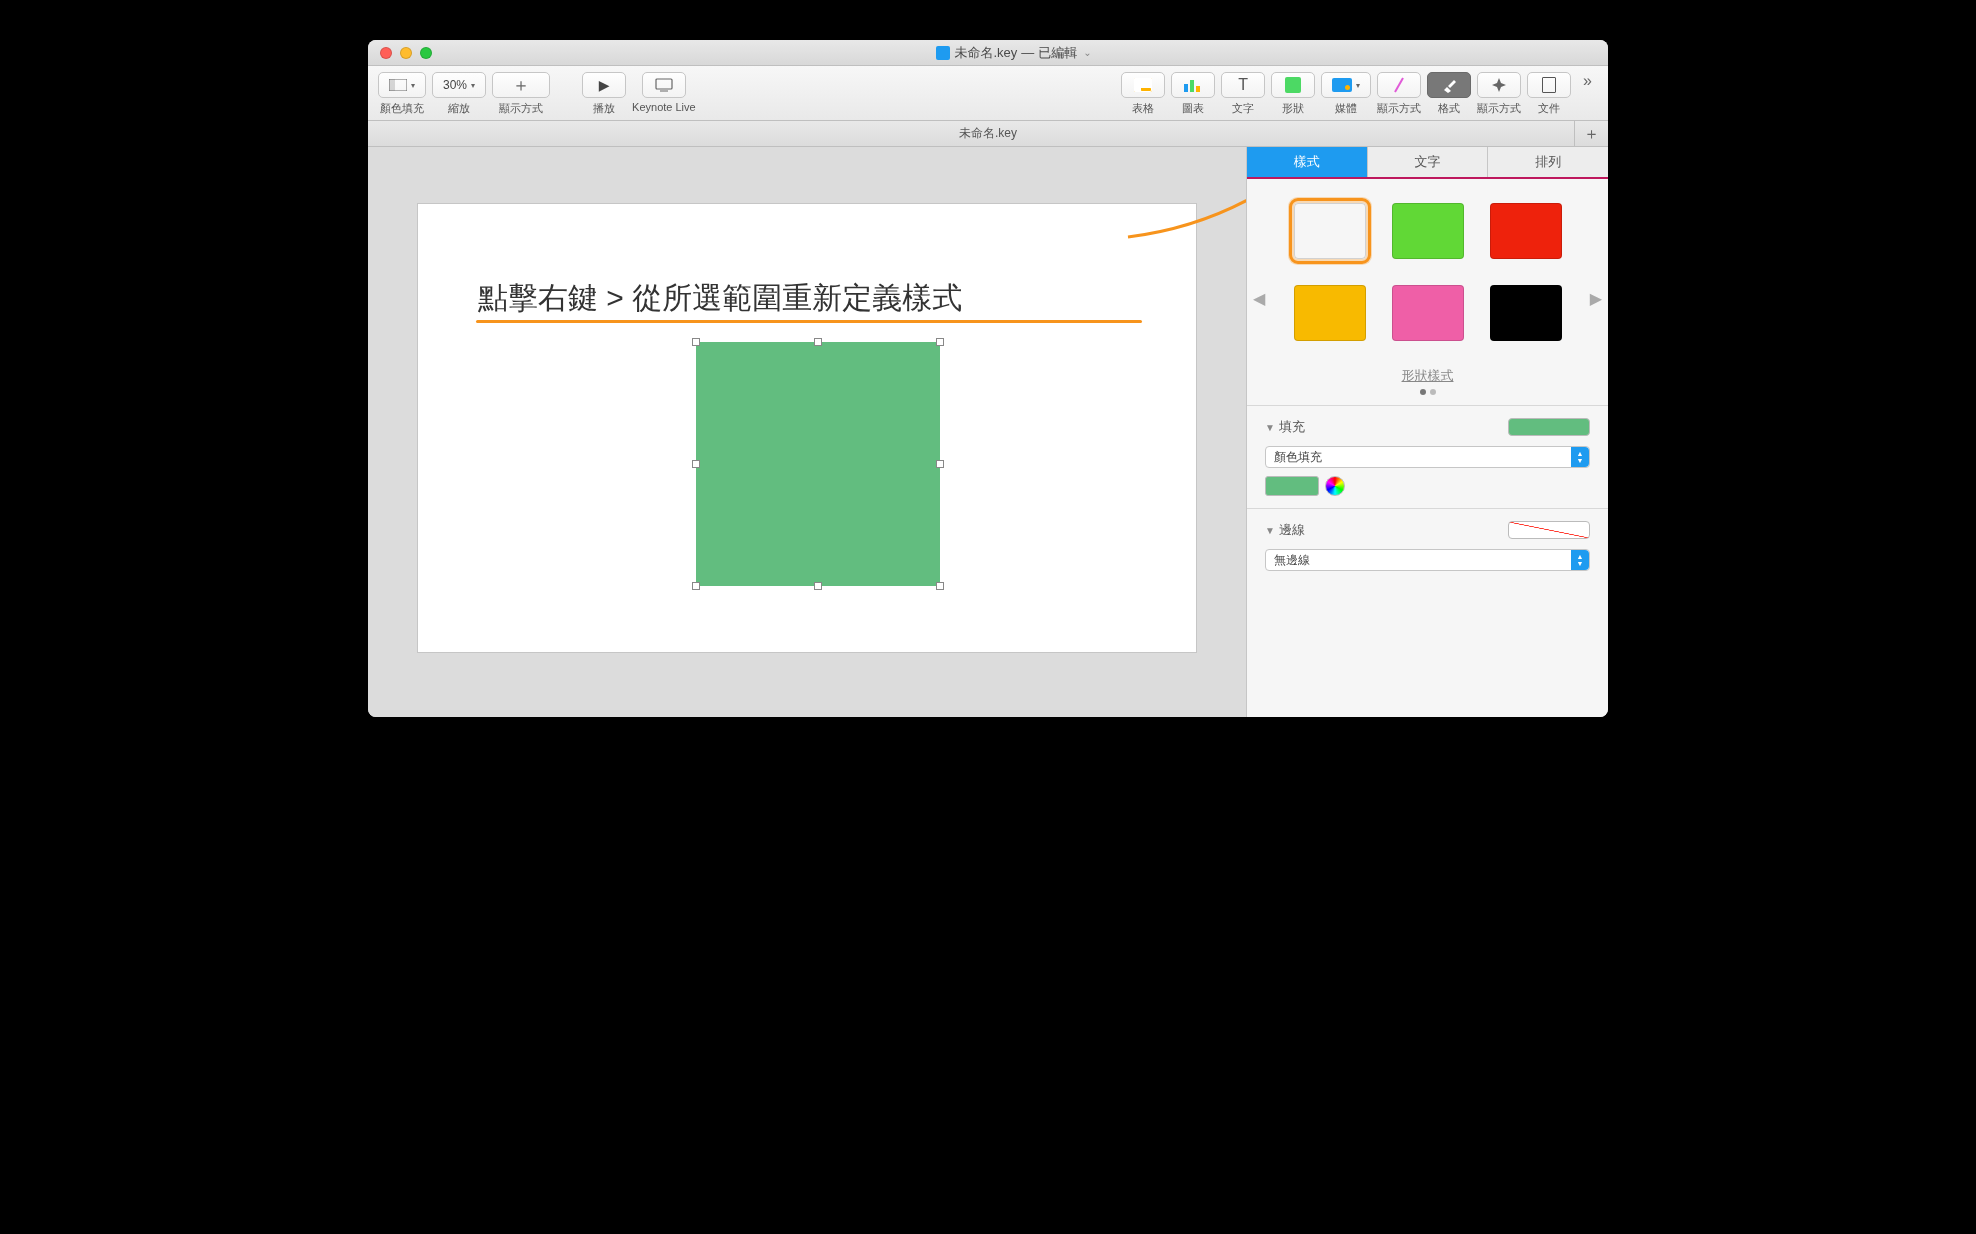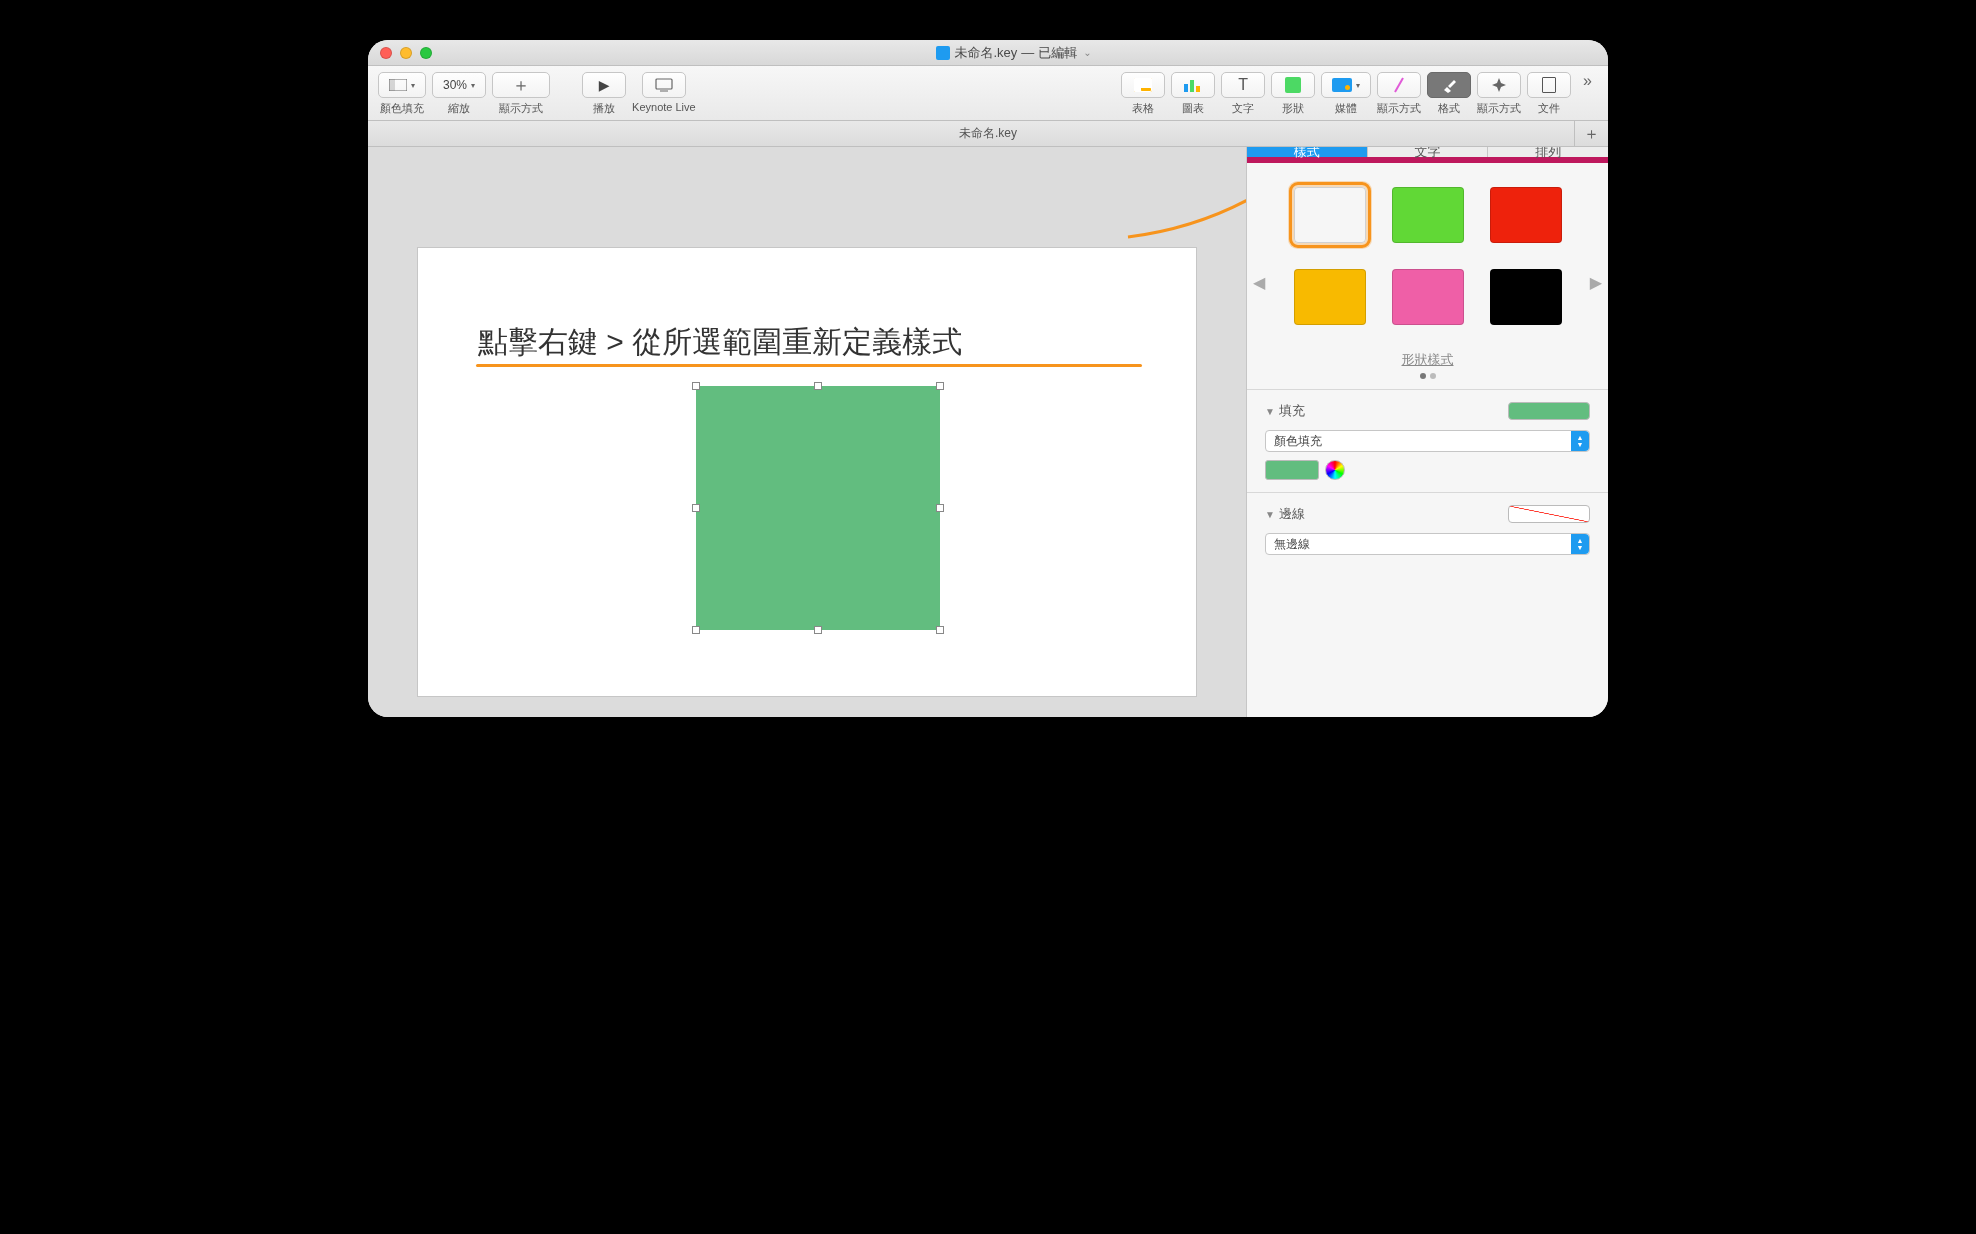--- a/index.html
+++ b/index.html
@@ -1,17 +1,17 @@
 <!DOCTYPE html>
 <html><head>
 <meta charset="utf-8">
 <style>
 * { box-sizing: border-box; margin: 0; padding: 0; font-family: -apple-system, "Helvetica Neue", Arial, sans-serif; }
 body { background: #000; display: flex; align-items: flex-start; justify-content: center; padding: 40px 80px; }
-.window { width: 1240px; background: #ececec; border-radius: 20px; box-shadow: 0 20px 60px rgba(0,0,0,0.5); overflow: hidden; position: relative; }
+.window { width: 1240px; background: #ececec; border-radius: 8px; box-shadow: 0 20px 60px rgba(0,0,0,0.5); overflow: hidden; position: relative; }
 
 .titlebar { height: 26px; background: linear-gradient(#e8e8e8,#d8d8d8); display: flex; align-items: center; padding: 0 12px; border-bottom: 1px solid #bfbfbf; }
 .traffic { display: flex; gap: 8px; }
 .dot { width: 12px; height: 12px; border-radius: 50%; border: 0.5px solid rgba(0,0,0,0.15); }
 .dot.red { background: #ff5f57; }
 .dot.yellow { background: #febc2e; }
 .dot.green { background: #28c840; }
 .title-center { flex: 1; display: flex; justify-content: center; align-items: center; gap: 4px; color: #4a4a4a; font-size: 13px; }
 .title-center .doc-icon { width: 14px; height: 14px; background: #1e9bf0; border-radius: 2px; display: inline-flex; align-items: center; justify-content: center; }
 .title-center .chev { color: #888; font-size: 10px; margin-left: 2px; }
@@ -37,34 +37,34 @@
 .ic-media{width:20px;height:14px;background:#1e9bf0;border-radius:2px;position:relative;}
 .ic-media::after{content:"";position:absolute;right:2px;bottom:2px;width:5px;height:5px;background:#ffb300;border-radius:50%;}
 .ic-copy{width:16px;height:16px;position:relative;}
 .ic-copy::before{content:"";position:absolute;width:2px;height:16px;background:#e15bd8;transform:rotate(30deg);left:7px;}
 .ic-doc{width:14px;height:16px;border:1.5px solid #555;border-radius:1px;}
 
 .tabbar { height: 26px; background: linear-gradient(#e8e8e8,#dcdcdc); border-bottom: 1px solid #bfbfbf; display: flex; align-items: center; justify-content: center; position: relative; font-size: 12px; color: #555; }
 .tabbar .add { position: absolute; right: 0; top: 0; width: 34px; height: 26px; border-left: 1px solid #bfbfbf; display: flex; align-items: center; justify-content: center; font-size: 16px; color: #666; cursor: pointer; }
 
 .body { display: flex; height: 570px; }
-.canvas-area { flex: 1; background: #dcdcdc; display: flex; align-items: flex-end; justify-content: center; padding: 56px 28px 20px; position: relative; overflow: hidden; }
+.canvas-area { flex: 1; background: #dcdcdc; display: flex; align-items: flex-start; justify-content: center; padding: 56px 28px 20px; position: relative; overflow: hidden; }
 .slide { width: 780px; height: 450px; background: #fff; border: 1px solid #c6c6c6; position: relative; }
 .instruction { position: absolute; top: 74px; left: 60px; font-size: 30px; color: #333; font-family: "PingFang TC", "Helvetica Neue", sans-serif; }
 .underline { position: absolute; top: 116px; left: 58px; width: 666px; height: 3px; background: #f7941d; border-radius: 2px; }
 .shape { position: absolute; top: 138px; left: 278px; width: 244px; height: 244px; background: #62bd7f; }
 .handle { position: absolute; width: 8px; height: 8px; background: #fff; border: 1px solid #888; }
 .h1{top:-4px;left:-4px}.h2{top:-4px;left:calc(50% - 4px)}.h3{top:-4px;right:-4px}
 .h4{top:calc(50% - 4px);left:-4px}.h5{top:calc(50% - 4px);right:-4px}
 .h6{bottom:-4px;left:-4px}.h7{bottom:-4px;left:calc(50% - 4px)}.h8{bottom:-4px;right:-4px}
 
 .arrow-svg { position: absolute; top: 30px; left: 750px; pointer-events: none; }
 
 .inspector { width: 362px; background: #f6f6f6; border-left: 1px solid #c6c6c6; display: flex; flex-direction: column; }
-.insp-tabs { display: flex; height: 16px; border-bottom: 6px solid #be185d; }
+.insp-tabs { display: flex; height: 32px; border-bottom: 2px solid #be185d; }
 .insp-tab { flex: 1; display: flex; align-items: center; justify-content: center; font-size: 13px; color: #555; cursor: pointer; background: #ededed; }
 .insp-tab.active { background: #1e9bf0; color: #fff; }
 .insp-tab + .insp-tab { border-left: 1px solid #c6c6c6; }
 
 .styles-box { padding: 24px 18px 10px; border-bottom: 1px solid #d8d8d8; }
 .swatch-row { display: flex; justify-content: center; gap: 26px; margin-bottom: 26px; }
 .swatch { width: 72px; height: 56px; border-radius: 4px; cursor: pointer; border: 1px solid rgba(0,0,0,0.15); }
 .swatch.selected { outline: 3px solid #f7941d; outline-offset: 2px; box-shadow: 0 0 0 6px rgba(247,148,29,0.3); }
 .pager-label { font-size: 13px; color: #888; }
 .pager-dots { display: flex; gap: 4px; margin-top: 4px; justify-content: center; }

